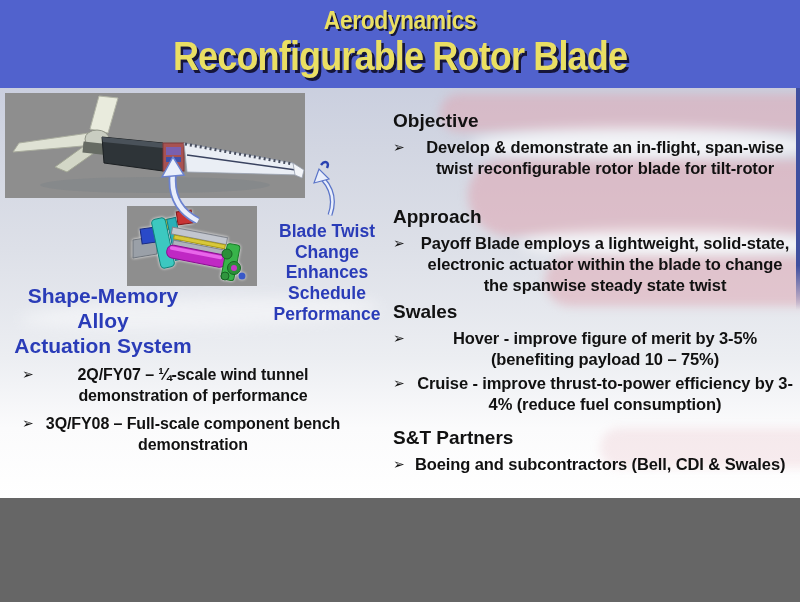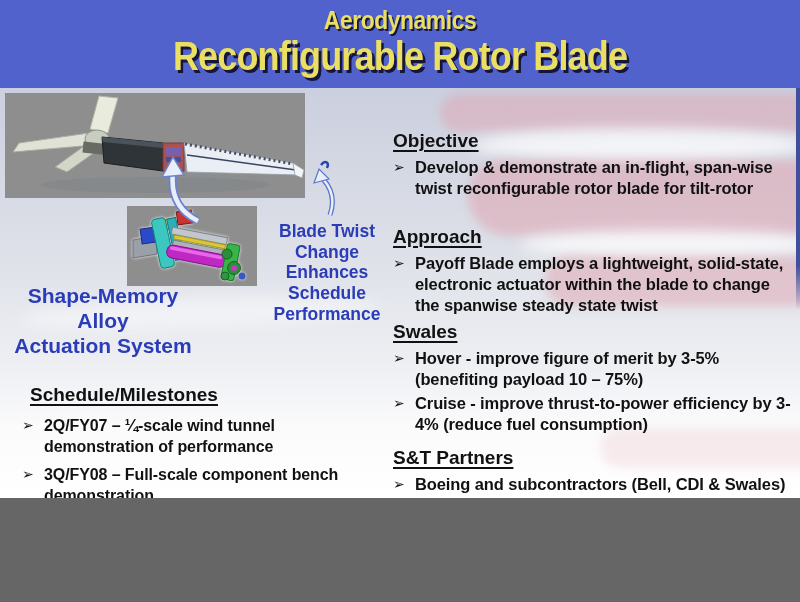--- a/index.html
+++ b/index.html
@@ -34,25 +34,25 @@
   .arrow{position:absolute;}
   .arrow-big{left:148px;top:155px;width:70px;height:68px;}
   .arrow-tip{left:299px;top:157px;width:38px;height:62px;}
   
   .lbl{position:absolute;font-weight:700;color:var(--c-label-blue,#2a3cb8);text-align:center;
        white-space:pre-line;line-height:1.18;}
   .lbl-sma{left:0;top:284px;width:206px;font-size:21px;}
   .lbl-twist{left:260px;top:221px;width:134px;font-size:17.5px;}
   
   .sec{position:absolute;left:393px;width:402px;}
-  .sec-h,.sched-h{font-size:19px;font-weight:700;color:#111;text-decoration:underline;
-       text-decoration-thickness:2px;text-underline-offset:3px;margin-bottom:5px;margin-top:20px;}
+  .sec-h,.sched-h{font-size:19px;font-weight:700;color:#111;
+       text-decoration-thickness:2px;text-underline-offset:3px;margin-bottom:5px;}
   .bullet{display:flex;align-items:flex-start;margin-bottom:3px;}
   .bullet .bg{flex:0 0 22px;font-size:14px;line-height:21px;color:#111;}
-  .bullet .bt{font-size:16.5px;font-weight:700;color:#111;line-height:21px;letter-spacing:-.1px;}
+  .bullet .bt{font-size:16.5px;font-weight:700;color:#111;line-height:21px;letter-spacing:-.1px;text-align:center;}
   .sec0{top:110px}.sec1{top:206px}.sec2{top:301px}.sec3{top:427px}.sec4{top:506px}
   .sched{position:absolute;left:22px;top:364px;width:320px;}
   .sched-h{margin-left:8px;margin-bottom:9px;}
   .sched .bullet{margin-bottom:7px;}
   .sched .bt{font-size:16px;}
   
   .footer-left{position:absolute;left:8px;top:573px;font-size:13px;color:#222;}
   .page-num{position:absolute;right:9px;top:577px;font-size:15px;color:#111;}
 </style>
 </head>
@@ -130,21 +130,20 @@
 
   <div class="lbl lbl-sma">Shape-Memory Alloy
 Actuation System</div>
   <div class="lbl lbl-twist">Blade Twist
 Change
 Enhances
 Schedule
 Performance</div>
 
   <div class="sched">
-    <div class="sched-h">Schedule/Milestones</div>
     <div class="bullet">
       <span class="bg">➢</span>
       <span class="bt">2Q/FY07 – ¼-scale wind tunnel demonstration of performance</span>
     </div>
     <div class="bullet">
       <span class="bg">➢</span>
       <span class="bt">3Q/FY08 – Full-scale component bench demonstration</span>
     </div>
   </div>
 

